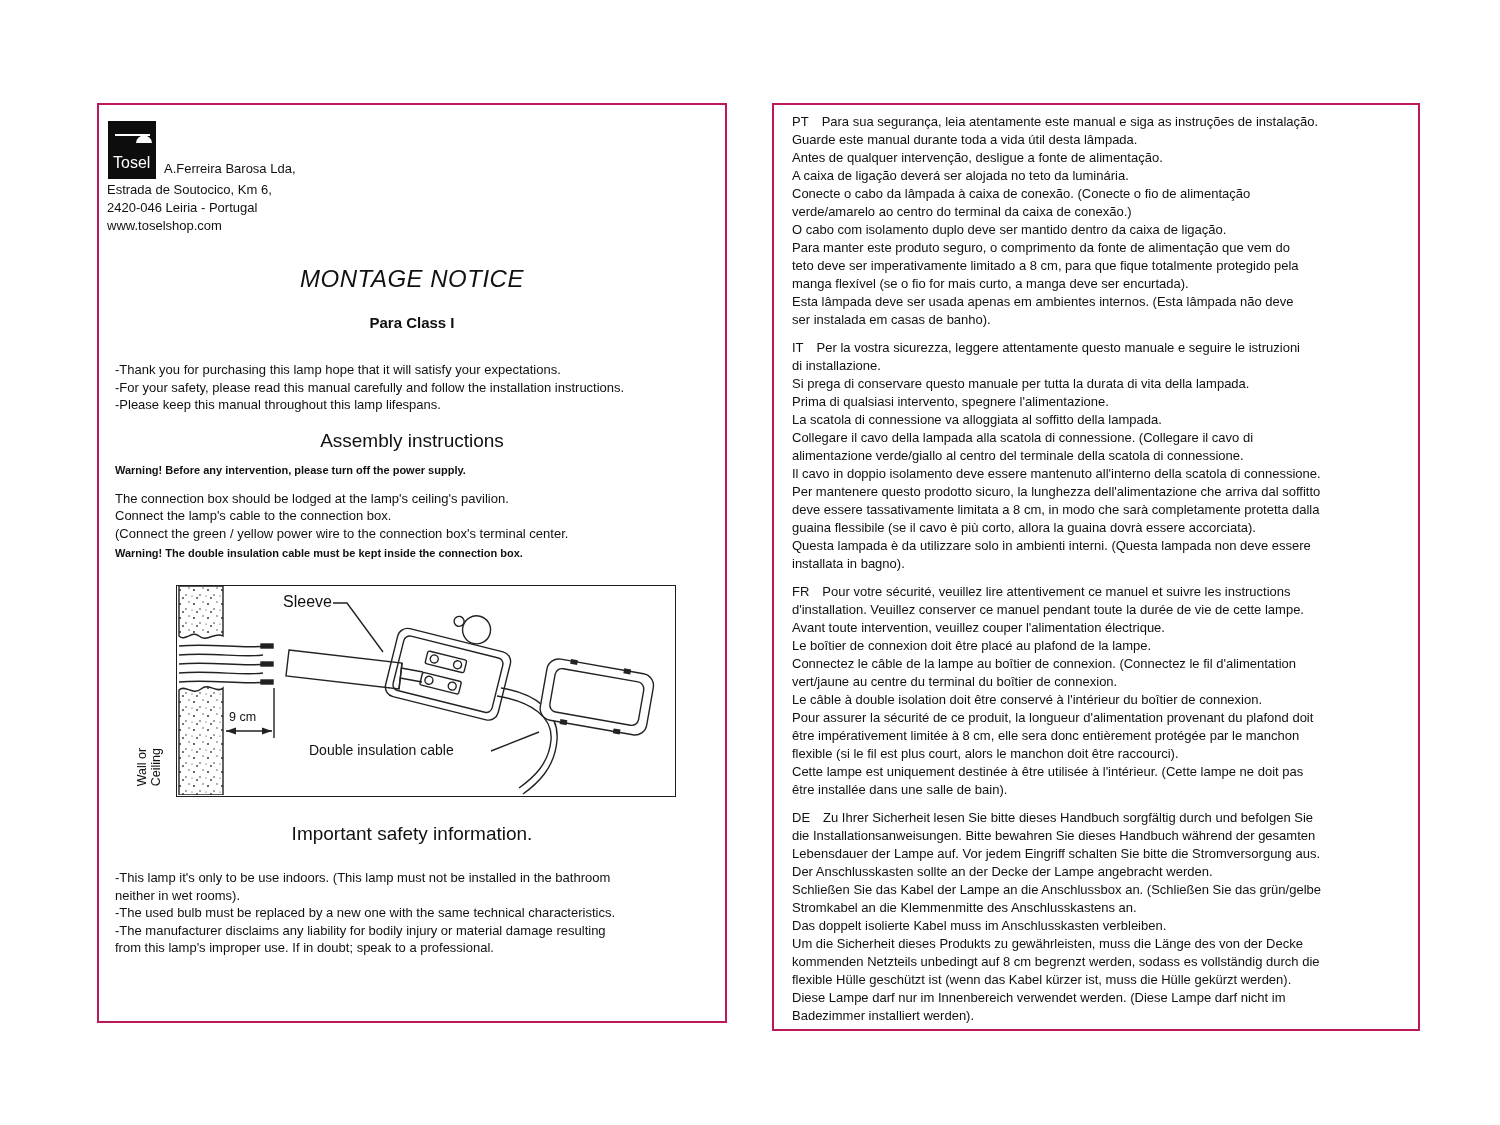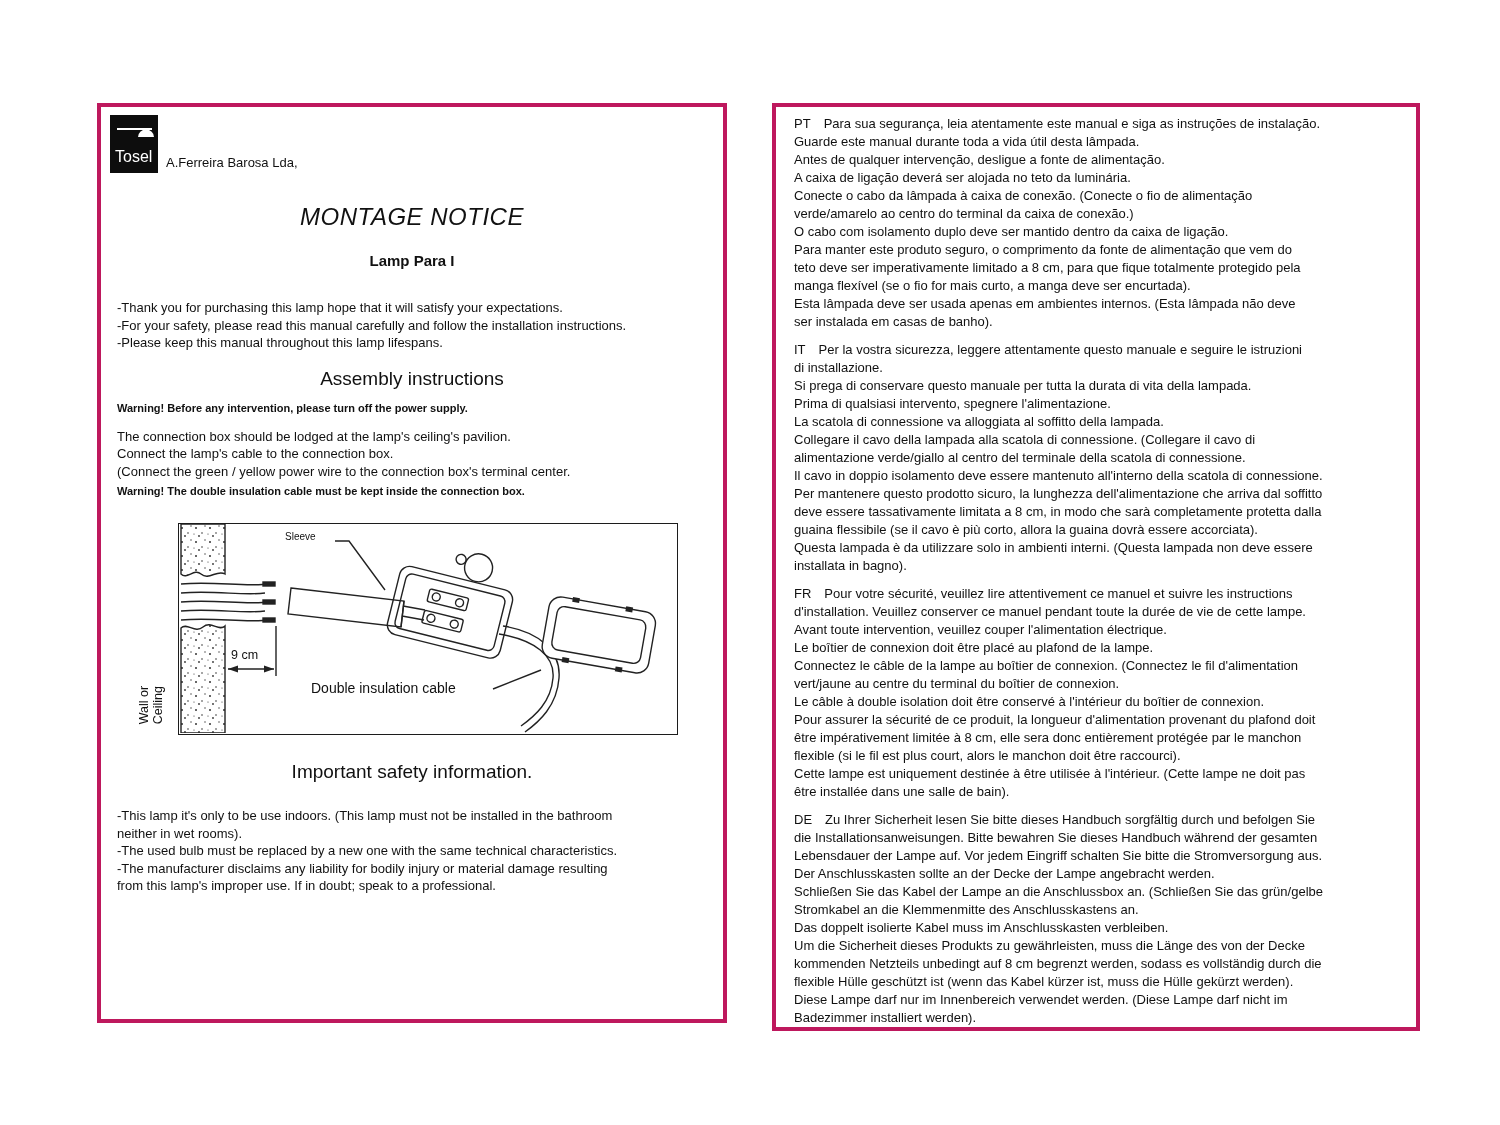--- a/index.html
+++ b/index.html
@@ -1,19 +1,19 @@
 <!DOCTYPE html>
 <html><head>
 <meta charset="utf-8">
 <style>
   html,body{margin:0;padding:0;background:#ffffff;}
   .canvas{position:relative;width:1500px;height:1125px;background:#ffffff;overflow:hidden;
           font-family:"Liberation Sans", sans-serif;color:#111;}
-  .panel{position:absolute;background:#fff;border:4px solid #be185d;box-sizing:border-box;}
-  .panel.left{left:97px;top:103px;width:630px;height:920px;padding:8px 16px 0 16px;}
+  .panel{position:absolute;background:#fff;border:2px solid #be185d;box-sizing:border-box;}
+  .panel.left{left:97px;top:103px;width:630px;height:920px;padding:16px 16px 0 16px;}
   .panel.right{left:772px;top:103px;width:648px;height:928px;padding:8px 15px 0 18px;}
 
   
   .logo-row{display:flex;align-items:flex-end;gap:8px;margin-left:-7px;}
   .logo{width:48px;height:58px;background:#0d0d0d;flex:0 0 auto;}
   .company-name{font-size:13px;padding-bottom:3px;}
   .address{font-size:13px;line-height:18px;white-space:pre-line;margin:2px 0 0 -8px;}
   .doc-title{font-size:24px;font-weight:400;letter-spacing:.5px;text-align:center;margin:30px 0 0;font-style:italic;}
   .doc-subtitle{font-size:15px;font-weight:700;text-align:center;margin:21px 0 0;}
   .body-text{font-size:13px;line-height:17.5px;white-space:pre-line;margin:0;}
@@ -25,21 +25,21 @@
   .p1{margin-top:14px;}
   .p2{margin-top:17px;}
   .safety-h{margin-top:26px;}
   .safety-t{margin-top:24px;}
 
   
   .diagram-wrap{position:relative;margin:26px 0 0 61px;width:500px;}
   .diagram{position:relative;width:500px;height:212px;border:1.5px solid #1c1c1c;box-sizing:border-box;background:#fff;}
   .diagram svg{position:absolute;left:0;top:0;}
   .dlabel{position:absolute;font-size:14px;color:#111;white-space:pre-line;}
-  .lbl-sleeve{left:106px;top:7px;font-size:10px;}
+  .lbl-sleeve{left:106px;top:7px;font-size:16px;}
   .lbl-dim{left:52px;top:124px;font-size:12.5px;}
   .lbl-cable{left:132px;top:156px;}
   .wall-label{position:absolute;left:-46px;top:168px;transform:rotate(-90deg);transform-origin:center;
               font-size:12.5px;line-height:14px;white-space:pre-line;}
 
   
   .lang-para{margin:0 0 10px;font-size:13px;line-height:18px;}
   .lang-code{font-weight:400;margin-right:13px;}
   .lang-body{white-space:pre-line;}
 </style>
@@ -55,23 +55,26 @@
         <svg width="48" height="58" viewBox="0 0 48 58">
           <rect x="0" y="0" width="48" height="58" fill="#0d0d0d"></rect>
           <line x1="7" y1="14" x2="42" y2="14" stroke="#fff" stroke-width="2"></line>
           <path d="M28,22 a8,7.5 0 0 1 16,0 Z" fill="#fff"></path>
           <text x="5" y="47" font-family="Liberation Sans, sans-serif" font-size="16" fill="#fff">Tosel</text>
         </svg>
       </div>
       <div class="company-name">A.Ferreira Barosa Lda,</div>
     </div>
 
+    <div class="address">Estrada de Soutocico, Km 6,
+2420-046 Leiria - Portugal
+www.toselshop.com</div>
 
     <h1 class="doc-title">MONTAGE NOTICE</h1>
-    <h2 class="doc-subtitle">Lamp Para I</h2>
+    <h2 class="doc-subtitle">Para Class I</h2>
 
     <p class="body-text intro">-Thank you for purchasing this lamp hope that it will satisfy your expectations.
 -For your safety, please read this manual carefully and follow the installation instructions.
 -Please keep this manual throughout this lamp lifespans.</p>
 
     <h3 class="section-heading assembly">Assembly instructions</h3>
 
     <p class="warning">Warning! Before any intervention, please turn off the power supply.</p>
 
     <p class="body-text p1">The connection box should be lodged at the lamp's ceiling's pavilion.

